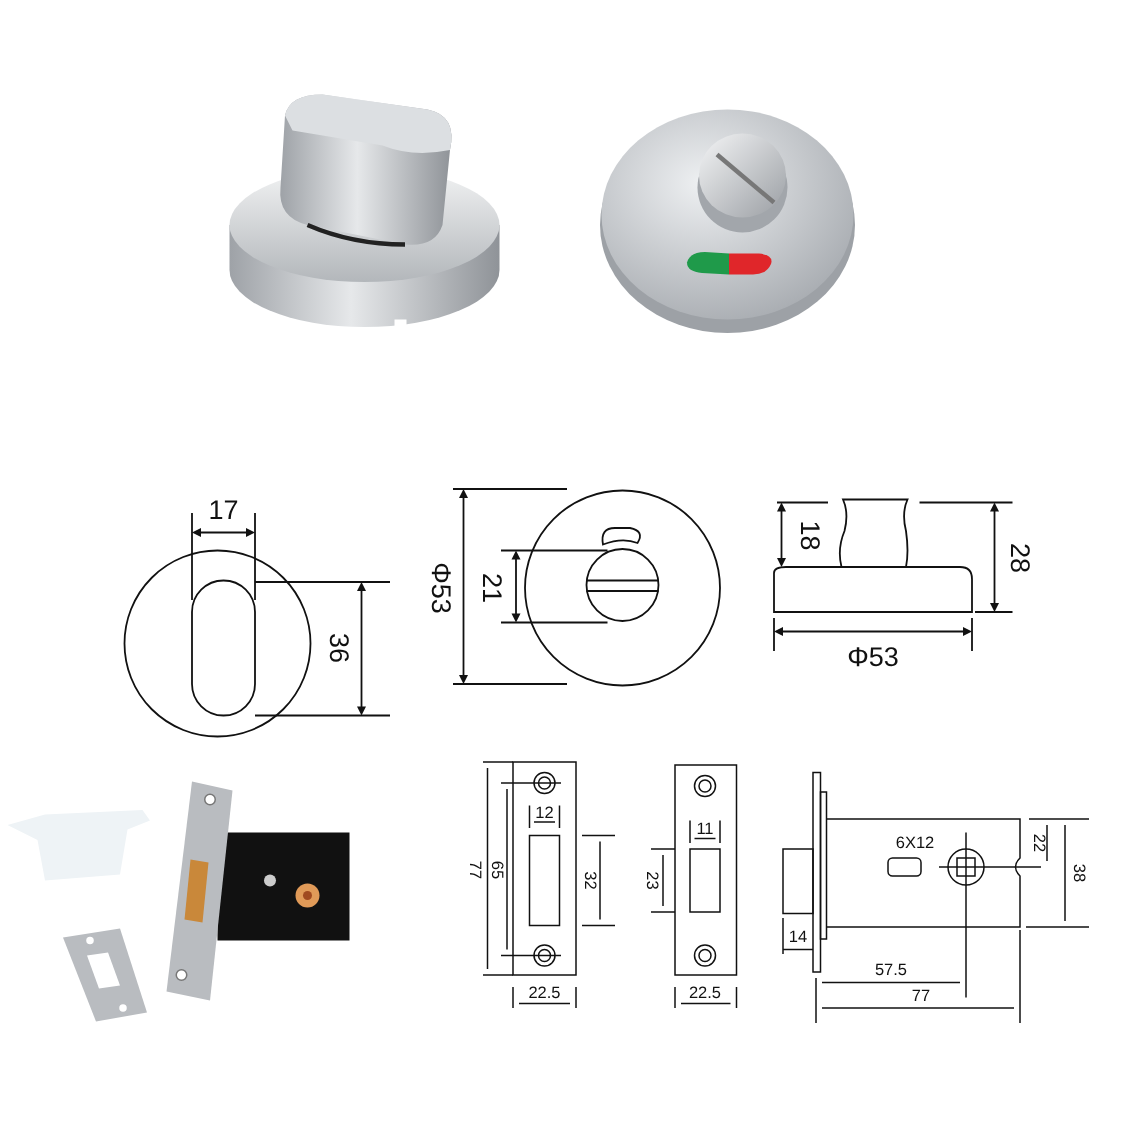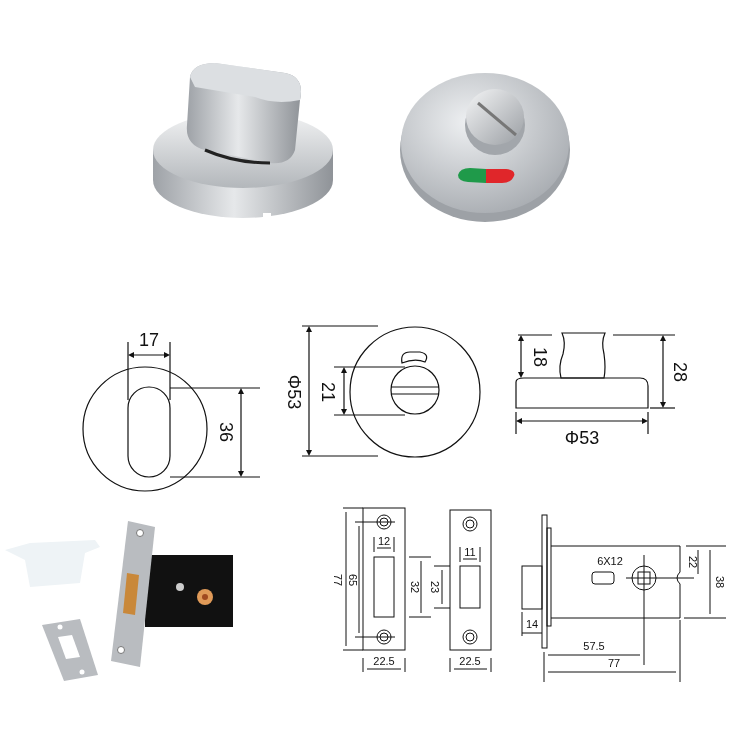--- a/index.html
+++ b/index.html
@@ -138,21 +138,21 @@
     <circle cx="140" cy="18" r="3.5" fill="#fff" stroke="#777"></circle>
     <circle cx="121" cy="135" r="3.5" fill="#fff" stroke="#777"></circle>
     <path d="M127,58 L139,60 L135,100 L123,98 Z" fill="#c9883a"></path>
     <path d="M42,110 L80,104 L98,160 L64,166 Z" fill="#b9bcc0"></path>
     <path d="M58,122 L72,120 L80,142 L66,144 Z" fill="#fff"></path>
     <circle cx="60" cy="112" r="2.5" fill="#fff"></circle>
     <circle cx="82" cy="157" r="2.5" fill="#fff"></circle>
   </svg>
 </div>
 
-<div class="panel" style="left:319px;top:500px;width:130px;height:180px;">
+<div class="panel" style="left:298px;top:500px;width:130px;height:180px;">
   <svg width="130" height="180" viewBox="0 0 130 180">
     <g stroke="#111" fill="none" stroke-width="1">
       <rect x="44" y="8" width="42" height="142"></rect>
       <circle cx="65" cy="22" r="7"></circle>
         <circle cx="65" cy="22" r="4"></circle>
       <circle cx="65" cy="137" r="7"></circle>
         <circle cx="65" cy="137" r="4"></circle>
       <rect x="55" y="57" width="20" height="60"></rect>
       <line x1="24" y1="8" x2="44" y2="8"></line>
       <line x1="24" y1="150" x2="44" y2="150"></line>

